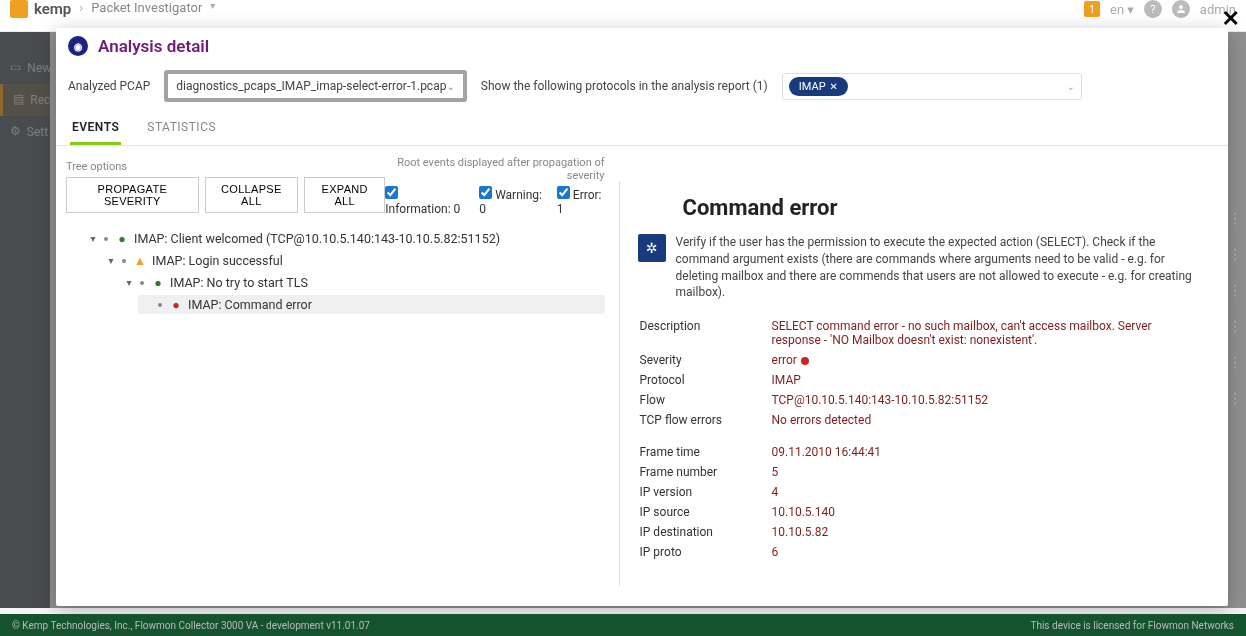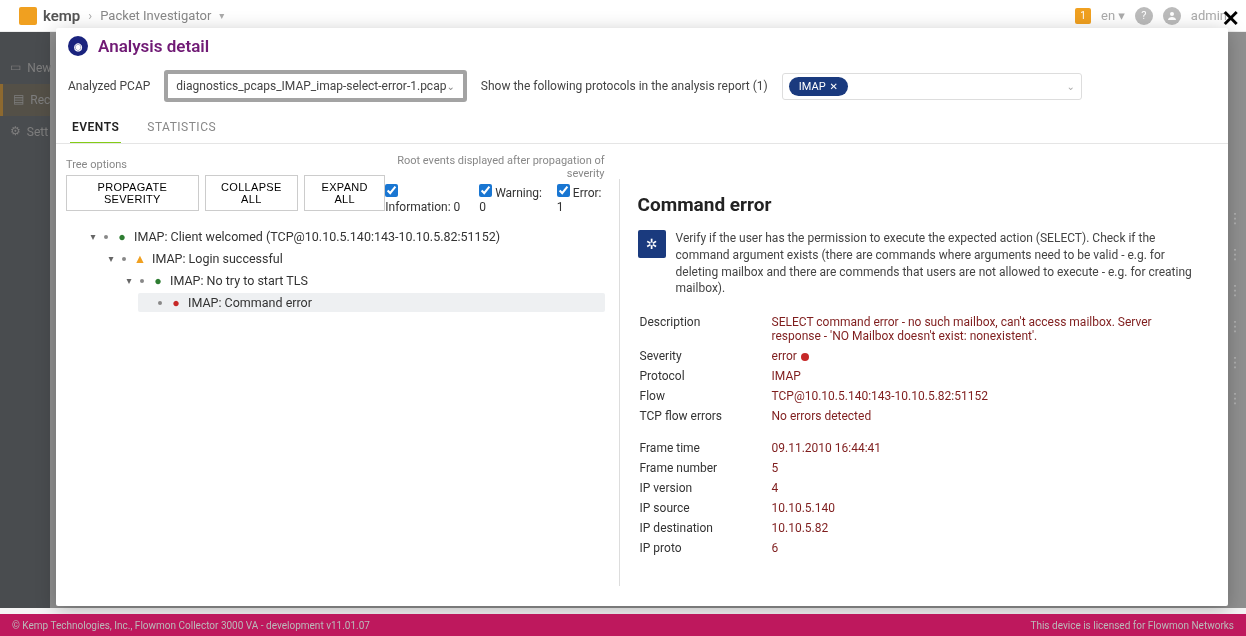--- a/index.html
+++ b/index.html
@@ -1,19 +1,19 @@
 <!DOCTYPE html>
 <html><head>
 <meta charset="utf-8">
 <style>
 * { box-sizing: border-box; margin: 0; padding: 0; }
 body { font-family: -apple-system, BlinkMacSystemFont, "Segoe UI", Roboto, Arial, sans-serif; font-size: 13px; color: #333; background: #f5f5f5; width: 1246px; height: 636px; overflow: hidden; position: relative; }
 
 
-.top-header { display: flex; align-items: center; height: 32px; background: #fff; padding: 0 19px; border-bottom: 1px solid #eee; }
+.top-header { display: flex; align-items: flex-start; height: 32px; background: #fff; padding: 0 10px; border-bottom: 1px solid #eee; }
 .brand { display: flex; align-items: center; font-weight: 600; color: #555; }
 .brand-icon { width: 18px; height: 18px; background: #f0a020; border-radius: 2px; margin-right: 6px; display: inline-block; }
 .brand-text { color: #555; font-size: 15px; }
 .chev { color: #aaa; margin: 0 8px; font-size: 13px; }
 .breadcrumb-item { color: #888; font-size: 13px; }
 .spacer { flex: 1; }
 .top-right { display: flex; align-items: center; gap: 10px; color: #aaa; }
 .notif-badge { background: #f0a020; color: #fff; font-size: 10px; width: 16px; height: 16px; display: flex; align-items: center; justify-content: center; border-radius: 2px; }
 .user-icon, .help-icon { width: 18px; height: 18px; display: inline-flex; align-items: center; justify-content: center; border-radius: 50%; background: #bbb; color: #fff; font-size: 11px; }
 .close-x { position: absolute; top: 6px; right: 6px; font-size: 22px; font-weight: 700; color: #000; cursor: pointer; z-index: 1000; }
@@ -38,21 +38,21 @@
 .pcap-select { display: flex; align-items: center; border: 4px solid #a3a3a3; border-radius: 3px; padding: 5px 8px; background: #fff; min-width: 230px; justify-content: space-between; }
 .pcap-select .chev-sm { color: #888; font-size: 10px; }
 .proto-pill { background: #1a3a7e; color: #fff; border-radius: 12px; padding: 3px 10px; font-size: 11px; display: inline-flex; align-items: center; gap: 4px; }
 .proto-pill .x { font-size: 10px; }
 .proto-select { flex: 1; max-width: 300px; display: flex; align-items: center; border: 1px solid #ddd; border-radius: 3px; padding: 3px 6px; justify-content: space-between; }
 .proto-select .chev-sm { color: #aaa; font-size: 10px; margin-left:auto; }
 
 
 .tabs { display: flex; gap: 24px; padding: 0 14px; border-bottom: 1px solid #e5e5e5; }
 .tab { padding: 8px 2px; font-size: 12px; color: #888; letter-spacing: 0.5px; cursor: pointer; }
-.tab.active { color: #222; border-bottom: 1px solid #84cc16; font-weight: 600; }
+.tab.active { color: #222; border-bottom: 3px solid #84cc16; font-weight: 600; }
 
 
 .content { display: flex; flex: 1; overflow: hidden; }
 .left-panel { width: 48%; padding: 10px 14px 10px 10px; overflow: auto; }
 .right-panel { flex: 1; padding: 14px 18px; overflow: auto; border-left: 1px solid #ddd; margin-top: 35px; margin-bottom: 20px; }
 
 
 .tree-top { display: flex; align-items: center; justify-content: space-between; margin-bottom: 8px; }
 .tree-opts-label { font-size: 11px; color: #888; margin-bottom: 4px; }
 .btn-group { display: flex; gap: 6px; }
@@ -68,33 +68,33 @@
 .tree-row { display: flex; align-items: center; gap: 6px; padding: 2px 4px; border-radius: 2px; }
 .tree-row.selected { background: #eef0f2; }
 .collapse-toggle { width: 10px; text-align: center; color: #666; cursor: pointer; font-size: 10px; }
 .bullet { width: 4px; height: 4px; border-radius: 50%; background: #888; display: inline-block; margin-right: 2px; }
 .status-dot { width: 12px; height: 12px; display: inline-flex; align-items: center; justify-content: center; flex-shrink: 0; }
 .status-dot.ok { color: #2e7d32; }
 .status-dot.warn { color: #f0a020; }
 .status-dot.err { color: #c62828; }
 
 
-.detail-title { font-size: 19px; font-weight: 700; color: #222; margin-bottom: 14px; }
+.detail-title { font-size: 22px; font-weight: 700; color: #222; margin-bottom: 14px; margin-left: 45px; }
 .tip-box { display: flex; gap: 10px; margin-bottom: 14px; }
 .tip-icon { width: 28px; height: 28px; background: #1a3a7e; color: #fff; display: flex; align-items: center; justify-content: center; flex-shrink: 0; border-radius: 2px; font-size: 14px; }
 .tip-text { font-size: 12px; color: #444; line-height: 1.4; }
 .kv-table { width: 100%; }
 .kv-table tr td { padding: 2px 6px 2px 0; font-size: 12px; vertical-align: top; }
 .kv-table tr td:first-child { width: 130px; color: #333; }
 .kv-table tr td:last-child { color: #7f1d1d; }
 .kv-gap td { height: 10px; }
 .sev-dot { display: inline-block; width: 8px; height: 8px; border-radius: 50%; background: #c62828; margin-left: 4px; vertical-align: middle; }
 
 
-.statusbar { position: absolute; bottom: 0; left: 0; right: 0; height: 22px; background: #be185d; color: #bbb; font-size: 10px; display: flex; align-items: center; padding: 0 12px; justify-content: space-between; }
+.statusbar { position: absolute; bottom: 0; left: 0; right: 0; height: 22px; background: #14532d; color: #bbb; font-size: 10px; display: flex; align-items: center; padding: 0 12px; justify-content: space-between; }
 
 
 .bg-dots { position: absolute; right: 6px; top: 210px; display: flex; flex-direction: column; gap: 20px; }
 .bg-dots div { color: #bbb; font-size: 14px; letter-spacing: -2px; }
 </style>
 </head>
 <body>
 
 <div class="top-header">
   <div class="brand">

